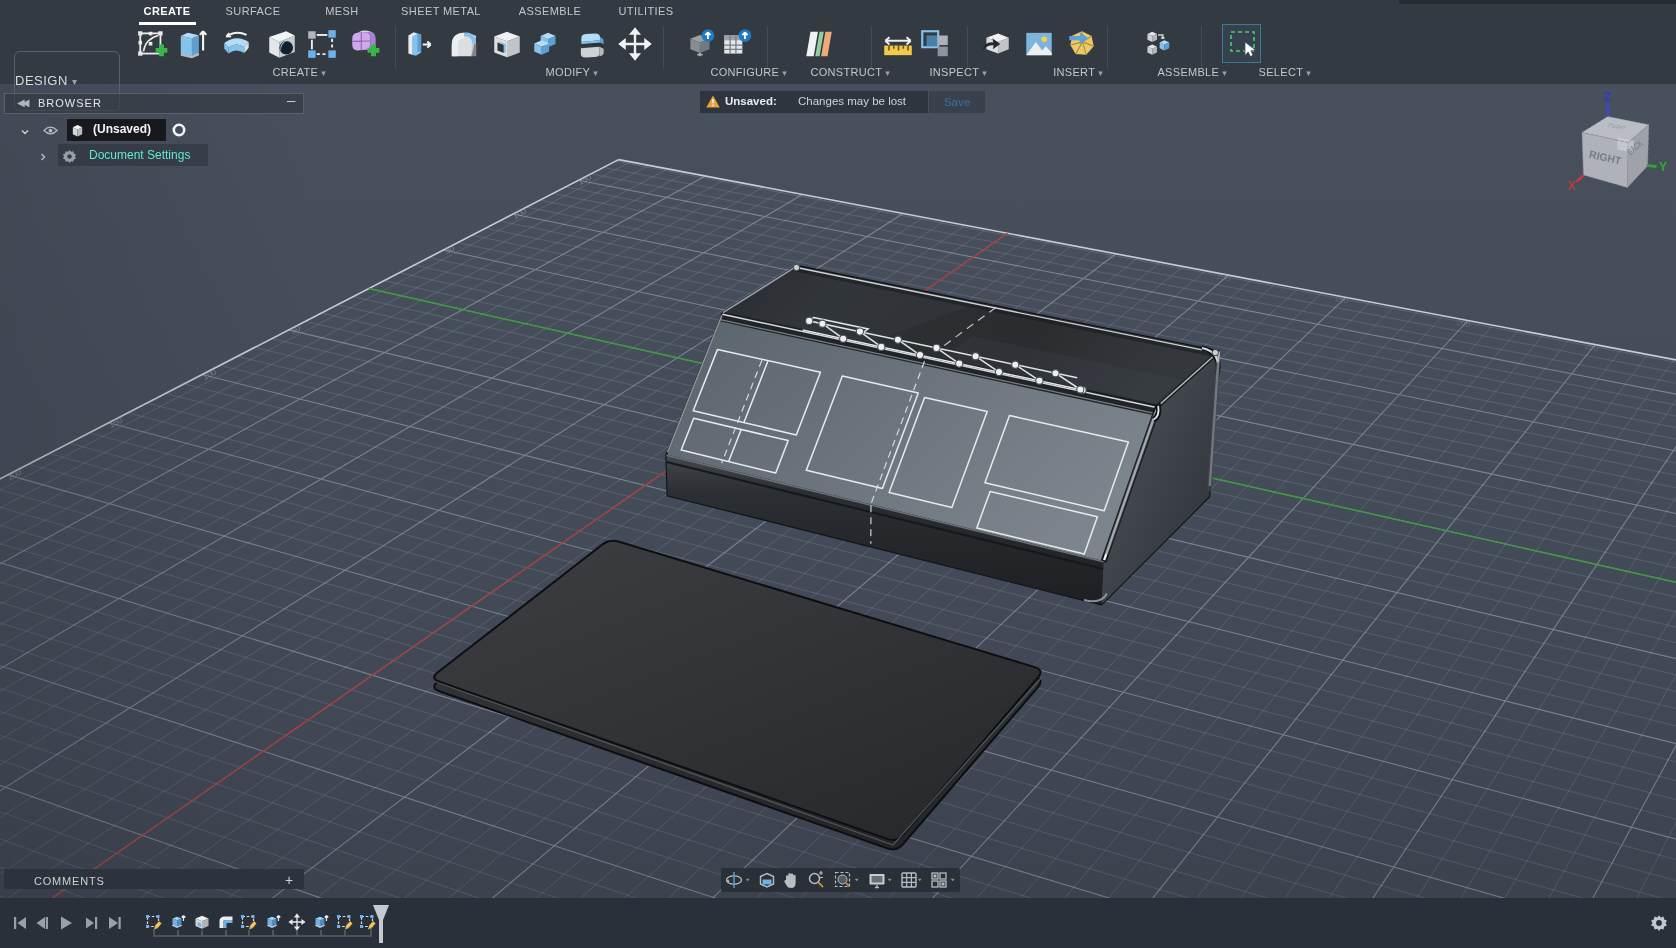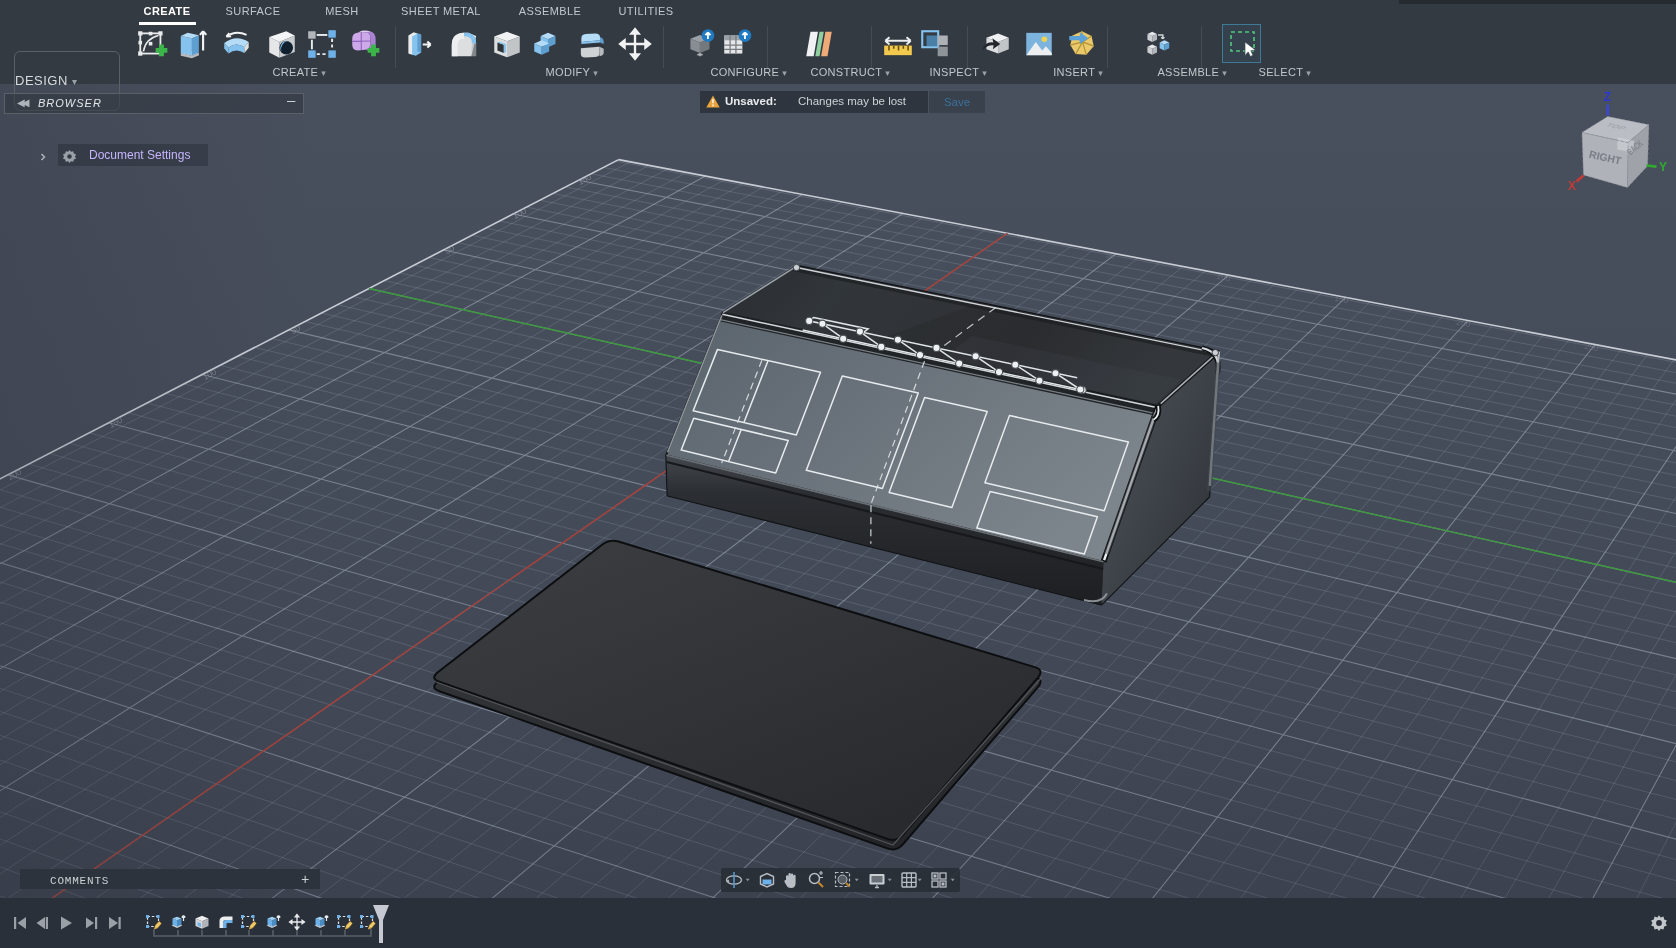--- a/index.html
+++ b/index.html
@@ -10,28 +10,28 @@
 .car2 { color:#9aa0a6; font-size:10px; }
 .tab { position:absolute; top:5px; width:140px; text-align:center; font-size:11px; color:#c2c7cb; letter-spacing:0.4px; }
 .tab.active { color:#ffffff; font-weight:bold; }
 .underline { position:absolute; left:139px; top:22px; width:57px; height:2.5px; background:#ffffff; }
 .ticon { position:absolute; }
 .tsep { position:absolute; top:26px; width:1px; height:42px; background:#454c53; }
 .tlabel { position:absolute; top:66px; width:140px; text-align:right; font-size:11px; color:#c2c7cb; letter-spacing:0.3px; }
 .car { color:#9aa0a6; font-size:9px; margin-left:3px; }
 .selbox { position:absolute; left:1222px; top:24px; width:39px; height:39px; background:#35424d; border:1.5px solid #3c7a96; }
 #browser { position:absolute; left:4px; top:93px; width:300px; height:21px; border:1px solid #5b6169; background:rgba(40,45,53,0.42); color:#e3e6e9; }
-#browser .bt { position:absolute; left:33px; top:3px; font-size:11px; letter-spacing:1px;font-style:italic; }
+#browser .bt { position:absolute; left:33px; top:3px; font-size:11px; letter-spacing:1px; }
 #browser .coll { position:absolute; left:12px; top:3px; font-size:10px; color:#aeb4ba; letter-spacing:-3px; }
 #browser .min { position:absolute; left:282px; top:-3px; font-size:15px; color:#ccd1d5; }
 .trow { position:absolute; left:0; width:300px; height:22px; font-size:12px; }
 .rowbg { position:absolute; top:0; height:22px; background:rgba(44,50,59,0.55); }
 .selrow { position:absolute; left:67px; top:0; width:99px; height:22px; background:#17191d; }
 #unsaved { position:absolute; left:700px; top:91px; width:285px; height:22px; background:#2f353e; font-size:11.5px; }
-#comments { position:absolute; left:20px; top:869px; width:300px; height:20px; background:#2d333c; color:#ccd1d5;font-family:Liberation Mono, monospace; }
+#comments { position:absolute; left:4px; top:869px; width:300px; height:20px; background:#2d333c; color:#ccd1d5; }
 #bottombar { position:absolute; left:0; top:898px; width:1676px; height:50px; background:#2a3039; }
 #navpill { position:absolute; left:721px; top:868px; width:239px; height:24px; background:rgba(39,45,53,0.88); border-radius:2px; }
 </style></head>
 <body>
 <div id="stage">
 <svg id="scene" width="1676" height="948" viewBox="0 0 1676 948">
 <defs>
 <linearGradient id="bgv" x1="0" y1="0" x2="0" y2="1">
  <stop offset="0" stop-color="#49505d"></stop>
           <stop offset="0.45" stop-color="#454c59"></stop>
@@ -358,30 +358,49 @@
 <path d="M22 17 l0 13.5 3.2-3.6 2.2 4.6 2.6-1.3 -2.2-4.5 4.7-0.6 Z" fill="#fff" stroke="#3a4750" stroke-width="0.7"></path>
         </svg></div>
       <div class="tlabel" style="left:1171px">SELECT<span class="car">▾</span></div>
     </div>
 <div id="topstrip"></div>
 <div id="browser">
       <span class="coll">◀◀</span>
       <span class="bt">BROWSER</span>
       <span class="min">–</span>
     </div>
+<div class="trow" style="top:119px">
+      <span style="position:absolute;left:20px;top:7px"><svg width="10" height="10" viewBox="0 0 10 10">
+          <path d="M2 3.5 L5 6.5 L8 3.5" fill="none" stroke="#ccd1d5" stroke-width="1.5"></path>
+        </svg></span>
+<span style="position:absolute;left:43px;top:6px"><svg width="15" height="11" viewBox="0 0 16 11">
+          <path d="M1 5.5 Q8 -1.5 15 5.5 Q8 12.5 1 5.5 Z" fill="none" stroke="#b6bcc2" stroke-width="1.3"></path>
+          <circle cx="8" cy="5.5" r="2" fill="#b6bcc2"></circle>
+        </svg></span>
+<span class="selrow"></span>
+      <span style="position:absolute;left:70px;top:4px;z-index:2"><svg width="15" height="15" viewBox="0 0 16 16">
+          <path d="M3 4.5 L8 2 L13 4.5 L8 7 Z" fill="#f0f2f3"></path>
+          <path d="M3 4.5 V12 L8 14.5 V7 Z" fill="#d5d8db"></path>
+          <path d="M13 4.5 V12 L8 14.5 V7 Z" fill="#b9bdc2"></path>
+        </svg></span>
+<span style="position:absolute;left:93px;top:3px;z-index:2;color:#f2f4f6;font-weight:bold">(Unsaved)</span>
+<span style="position:absolute;left:172px;top:4px"><svg width="14" height="14" viewBox="0 0 14 14">
+          <circle cx="7" cy="7" r="5.2" fill="none" stroke="#f2f4f5" stroke-width="2.6"></circle>
+        </svg></span>
+    </div>
     <div class="trow" style="top:144px">
       <span class="rowbg" style="left:58px;width:150px"></span>
       <span style="position:absolute;left:38px;top:7px"><svg width="10" height="10" viewBox="0 0 10 10">
           <path d="M3.5 2 L6.5 5 L3.5 8" fill="none" stroke="#aeb4ba" stroke-width="1.5"></path>
         </svg></span>
       <span style="position:absolute;left:62px;top:5px;z-index:2"><svg width="15" height="15" viewBox="0 0 16 16">
           <path d="M8 1 L9.5 3 L12 2.3 L12.6 4.8 L15 5.8 L13.8 8 L15 10.2 L12.6 11.2 L12 13.7 L9.5 13 L8 15 L6.5 13 L4 13.7 L3.4 11.2 L1 10.2 L2.2 8 L1 5.8 L3.4 4.8 L4 2.3 L6.5 3 Z" fill="#9aa0a8"></path>
           <circle cx="8" cy="8" r="2.4" fill="#343b44"></circle>
         </svg></span>
-      <span style="position:absolute;left:89px;top:4px;z-index:2;color:#c4b5fd">Document Settings</span>
+      <span style="position:absolute;left:89px;top:4px;z-index:2;color:#5eead4">Document Settings</span>
     </div>
 <div id="unsaved">
  <svg width="14" height="13" viewBox="0 0 14 13" style="position:absolute;left:6px;top:4px">
         <path d="M7 0.5 L13.7 12.5 H0.3 Z" fill="#e8a33d"></path>
         <path d="M7 4 v4.2 M7 9.6 v1.6" stroke="#ffffff" stroke-width="1.4"></path>
       </svg>
  <span style="position:absolute;left:25px;top:4px;color:#e8ebed;font-weight:bold">Unsaved:</span>
  <span style="position:absolute;left:98px;top:4px;color:#cdd2d6">Changes may be lost</span>
 </div>
 <div class="sv" style="position:absolute;left:928px;top:91px;width:57px;height:22px;background:#39414c;border-left:1px solid #4a525c;color:#3a719c;text-align:center;line-height:22px;font-size:11.5px">Save</div>

